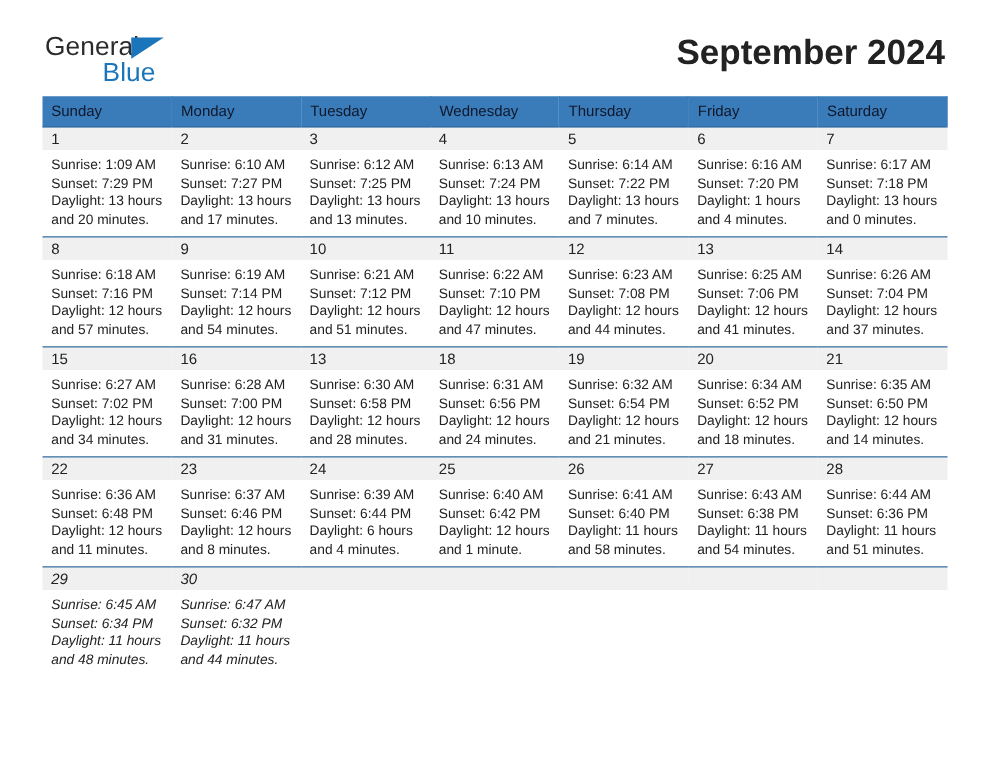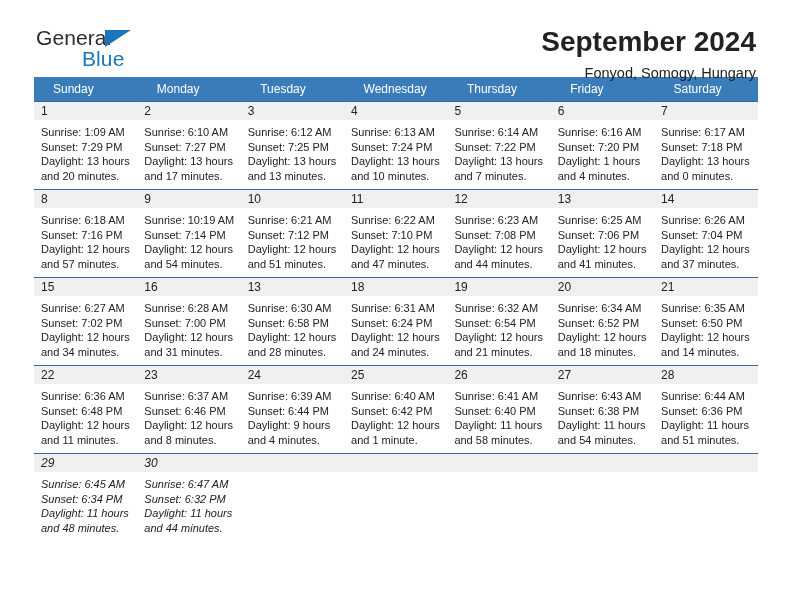--- a/index.html
+++ b/index.html
@@ -86,25 +86,25 @@
   .calendar {
     width: 724px;
     border-collapse: collapse;
     table-layout: fixed;
     margin-top: 5px;
   }
   .calendar col { width: 14.2857%; }
 
   thead th {
     background: #3a7cba;
-    color: #ffffff;
+    color: #0f172a;
     font-size: 12px;
     font-weight: normal;
     text-align: left;
-    padding: 5px 0 5px 19px;
+    padding: 5px 0 5px 7px;
     height: 19px;
     box-sizing: border-box;
     border-right: 1px solid #3a7cba;
   }
 
   tbody tr.week-row > td {
     vertical-align: top;
     padding: 0;
     border-top: 1px solid #336a9e;
     height: 88px;
@@ -144,21 +144,20 @@
 <div class="page">
 
   <div class="header">
     <div class="brand">
       <span class="brand-general">General</span>
       <span class="brand-tri"></span>
       <span class="brand-blue">Blue</span>
     </div>
     <div class="titles">
       <div class="cal-title">September 2024</div>
-      <div class="cal-subtitle">Fonyod, Somogy, Hungary</div>
     </div>
   </div>
 
   <table class="calendar">
     <colgroup>
       <col>
         <col>
         <col>
         <col>
         <col>
@@ -257,21 +256,21 @@
                 <div>Sunrise: 6:18 AM</div>
                 <div>Sunset: 7:16 PM</div>
                 <div class="daylight">Daylight: 12 hours and 57 minutes.</div>
               </div>
             </div>
           </td>
           <td>
             <div class="cell">
               <div class="daynum">9</div>
               <div class="details">
-                <div>Sunrise: 10:19 AM</div>
+                <div>Sunrise: 6:19 AM</div>
                 <div>Sunset: 7:14 PM</div>
                 <div class="daylight">Daylight: 12 hours and 54 minutes.</div>
               </div>
             </div>
           </td>
           <td>
             <div class="cell">
               <div class="daynum">10</div>
               <div class="details">
                 <div>Sunrise: 6:21 AM</div>
@@ -350,21 +349,21 @@
                 <div>Sunset: 6:58 PM</div>
                 <div class="daylight">Daylight: 12 hours and 28 minutes.</div>
               </div>
             </div>
           </td>
           <td>
             <div class="cell">
               <div class="daynum">18</div>
               <div class="details">
                 <div>Sunrise: 6:31 AM</div>
-                <div>Sunset: 6:24 PM</div>
+                <div>Sunset: 6:56 PM</div>
                 <div class="daylight">Daylight: 12 hours and 24 minutes.</div>
               </div>
             </div>
           </td>
           <td>
             <div class="cell">
               <div class="daynum">19</div>
               <div class="details">
                 <div>Sunrise: 6:32 AM</div>
                 <div>Sunset: 6:54 PM</div>
@@ -413,21 +412,21 @@
                 <div class="daylight">Daylight: 12 hours and 8 minutes.</div>
               </div>
             </div>
           </td>
           <td>
             <div class="cell">
               <div class="daynum">24</div>
               <div class="details">
                 <div>Sunrise: 6:39 AM</div>
                 <div>Sunset: 6:44 PM</div>
-                <div class="daylight">Daylight: 9 hours and 4 minutes.</div>
+                <div class="daylight">Daylight: 6 hours and 4 minutes.</div>
               </div>
             </div>
           </td>
           <td>
             <div class="cell">
               <div class="daynum">25</div>
               <div class="details">
                 <div>Sunrise: 6:40 AM</div>
                 <div>Sunset: 6:42 PM</div>
                 <div class="daylight">Daylight: 12 hours and 1 minute.</div>

